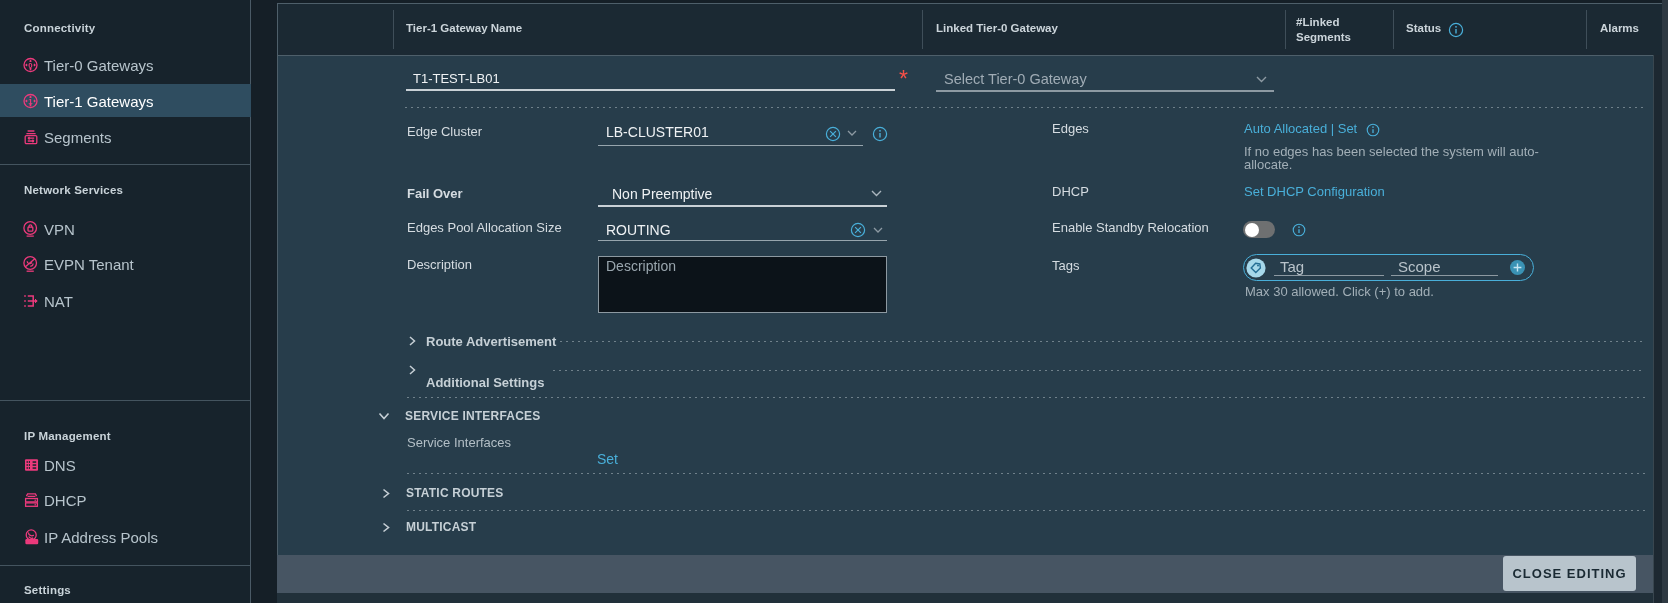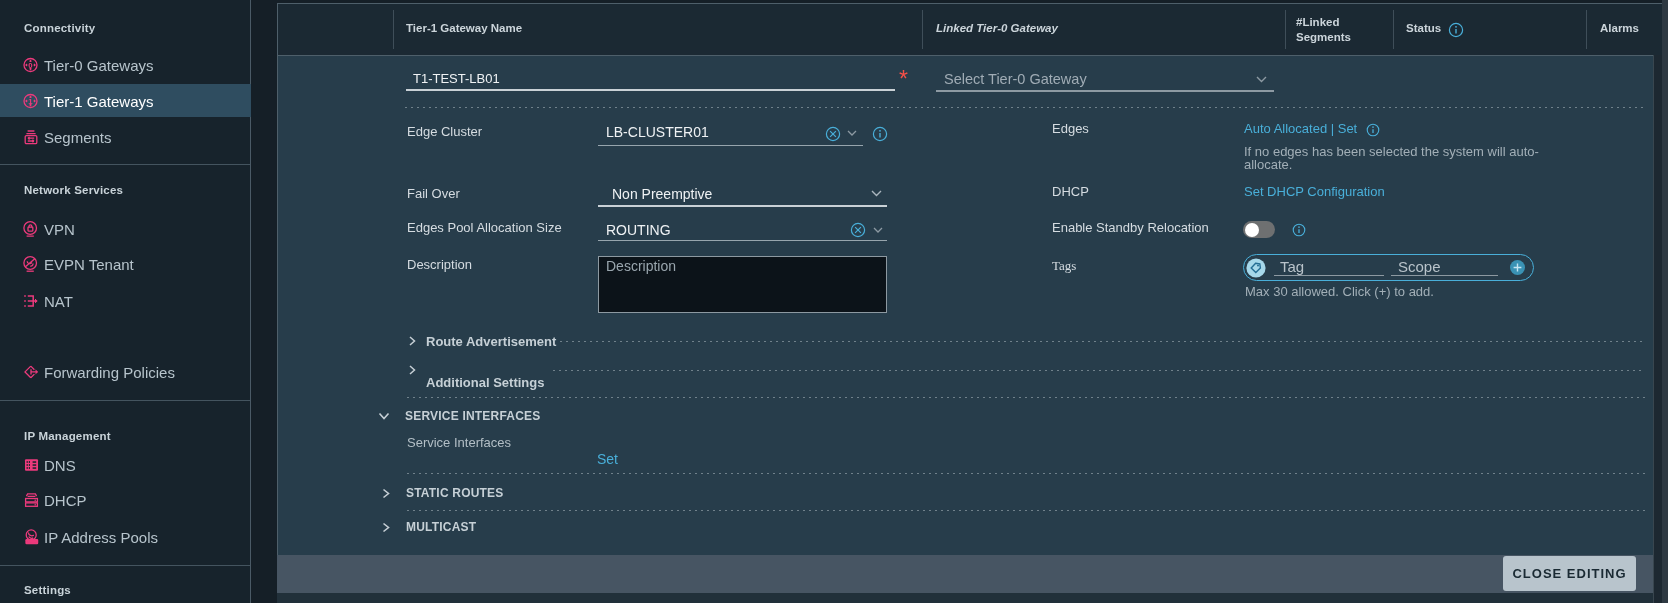--- a/index.html
+++ b/index.html
@@ -99,30 +99,20 @@
         <g stroke="#ec3a7c" fill="none" stroke-width="1.5">
       <path d="M1.2 3.4 H2.8 M1.2 8.5 H2.8 M1.2 13.6 H2.8"></path>
       <path d="M4.8 3.4 H10.2 V13.6 H4.8 M4.8 8.5 H13.2"></path>
       <path d="M12 6.6 L14.2 8.5 L12 10.4" fill="#ec3a7c" stroke-width="1"></path>
     </g>
       </svg>
     <span class="lbl">NAT</span>
   </div>
 
 
-  <div class="navitem" style="top:354px;">
-    <svg width="17" height="17" viewBox="0 0 17 17">
-        <g stroke="#ec3a7c" fill="none" stroke-width="1.3">
-      <path d="M7.8 2.6 L2 8.4 L7.8 14.2 M7.8 2.6 L11.4 6.2 M7.8 14.2 L11.4 10.6"></path>
-      <path d="M8 5.8 V11 M8.3 8.4 H14.2"></path>
-      <path d="M12.6 6.6 L14.6 8.4 L12.6 10.2" fill="#ec3a7c" stroke-width="1"></path>
-    </g>
-      </svg>
-    <span class="lbl">Forwarding Policies</span>
-  </div>
 
   <div class="navdiv" style="top:400px;"></div>
   <div class="navhead" style="top:430px;">IP Management</div>
 
   <div class="navitem" style="top:447px;">
     <svg width="17" height="17" viewBox="0 0 17 17">
       <rect x="2" y="2.8" width="13" height="11.4" rx="1" fill="#ec3a7c"></rect>
       <g fill="#17232c">
         <rect x="3.6" y="4.6" width="1.2" height="1.8"></rect>
           <rect x="5.8" y="4.6" width="1.2" height="1.8"></rect>
@@ -170,21 +160,21 @@
   <div class="navdiv" style="top:565px;"></div>
   <div class="navhead" style="top:584px;">Settings</div>
 
   <div class="abs" style="left:277px;top:3px;width:1385px;height:52px;background:#1b2933;border-top:1px solid #4e5f6a;border-left:1px solid #4e5f6a;box-sizing:border-box;"></div>
   <div class="vdiv" style="left:393px;"></div>
   <div class="vdiv" style="left:922px;"></div>
   <div class="vdiv" style="left:1285px;"></div>
   <div class="vdiv" style="left:1393px;"></div>
   <div class="vdiv" style="left:1586px;"></div>
   <div class="hdrtxt" style="left:406px;top:22px;">Tier-1 Gateway Name</div>
-  <div class="hdrtxt" style="left:936px;top:22px;font-style:italic;">Linked Tier-0 Gateway</div>
+  <div class="hdrtxt" style="left:936px;top:22px;">Linked Tier-0 Gateway</div>
   <div class="hdrtxt" style="left:1296px;top:15px;line-height:15px;">#Linked<br>Segments</div>
   <div class="hdrtxt" style="left:1406px;top:22px;">Status</div>
   <svg class="abs" style="left:1448px;top:22px;" width="16" height="16" viewBox="0 0 16 16">
     <circle cx="8" cy="8" r="6.6" stroke="#49afd9" fill="none" stroke-width="1.2"></circle>
     <path d="M8 7 V11.4" stroke="#49afd9" stroke-width="1.4"></path>
       <circle cx="8" cy="4.8" r="0.9" fill="#49afd9"></circle>
   </svg>
   <div class="hdrtxt" style="left:1600px;top:22px;">Alarms</div>
 
   <div class="abs" style="left:277px;top:55px;width:1376px;height:502px;background:#273d4b;border-top:1px solid #4e5f6a;border-left:1px solid #4e5f6a;box-sizing:border-box;"></div>
@@ -213,21 +203,21 @@
   <svg class="abs" style="left:847px;top:130px;" width="10" height="7" viewBox="0 0 10 7">
       <path d="M1 1 L5 5 L9 1" stroke="#8d9aa3" fill="none" stroke-width="1.3"></path>
     </svg>
   <div class="uline" style="left:598px;top:145px;width:265px;background:#97a5ad;"></div>
   <svg class="abs" style="left:872px;top:126px;" width="16" height="16" viewBox="0 0 16 16">
       <circle cx="8" cy="8" r="6.6" stroke="#49afd9" fill="none" stroke-width="1.2"></circle>
       <path d="M8 7 V11.4" stroke="#49afd9" stroke-width="1.4"></path>
       <circle cx="8" cy="4.8" r="0.9" fill="#49afd9"></circle>
     </svg>
 
-  <div class="flabel" style="left:407px;top:186px;">Fail Over</div>
+  <div class="flabel" style="left:407px;top:186px;font-weight:bold;">Fail Over</div>
   <div class="fval" style="left:612px;top:186px;">Non Preemptive</div>
   <svg class="abs" style="left:871px;top:190px;" width="11" height="7" viewBox="0 0 11 7">
       <path d="M1 1 L5.5 5.5 L10 1" stroke="#aab6be" fill="none" stroke-width="1.4"></path>
     </svg>
   <div class="uline" style="left:598px;top:205px;width:289px;background:#c9d1d6;height:1.5px;"></div>
 
   <div class="flabel" style="left:407px;top:220px;">Edges Pool Allocation Size</div>
   <div class="fval" style="left:606px;top:222px;">ROUTING</div>
   <svg class="abs" style="left:850px;top:222px;" width="16" height="16" viewBox="0 0 16 16">
       <g stroke="#49afd9" fill="none" stroke-width="1.2">
@@ -258,21 +248,21 @@
 
   <div class="flabel" style="left:1052px;top:220px;">Enable Standby Relocation</div>
   <div class="abs" style="left:1243px;top:221px;width:32px;height:17px;border-radius:9px;background:#6e7071;"></div>
   <div class="abs" style="left:1245px;top:222.5px;width:14px;height:14px;border-radius:50%;background:#fff;"></div>
   <svg class="abs" style="left:1292px;top:223px;" width="14" height="14" viewBox="0 0 16 16">
       <circle cx="8" cy="8" r="6.6" stroke="#49afd9" fill="none" stroke-width="1.3"></circle>
       <path d="M8 7 V11.4" stroke="#49afd9" stroke-width="1.5"></path>
       <circle cx="8" cy="4.8" r="0.95" fill="#49afd9"></circle>
     </svg>
 
-  <div class="flabel" style="left:1052px;top:258px;font-family:Liberation Serif, serif;">Tags</div>
+  <div class="flabel" style="left:1052px;top:258px;">Tags</div>
   <div class="abs" style="left:1243px;top:254px;width:291px;height:27px;border:1px solid #49afd9;border-radius:14px;box-sizing:border-box;"></div>
   <svg class="abs" style="left:1246px;top:258px;" width="20" height="20" viewBox="0 0 20 20">
     <circle cx="10" cy="10" r="9.6" fill="#a6d8ea"></circle>
     <path d="M9.6 5.2 L13.8 5.8 L14.4 10 L9.8 14.6 L5.2 10 Z" fill="none" stroke="#256e94" stroke-width="1.4"></path>
     <circle cx="12" cy="7.6" r="1" fill="#256e94"></circle>
   </svg>
   <div class="abs" style="left:1280px;top:257.5px;font-size:15px;color:#b9c3ca;">Tag</div>
   <div class="uline" style="left:1274px;top:275px;width:110px;background:#8d99a1;"></div>
   <div class="abs" style="left:1398px;top:257.5px;font-size:15px;color:#b9c3ca;">Scope</div>
   <div class="uline" style="left:1391px;top:275px;width:107px;background:#8d99a1;"></div>

